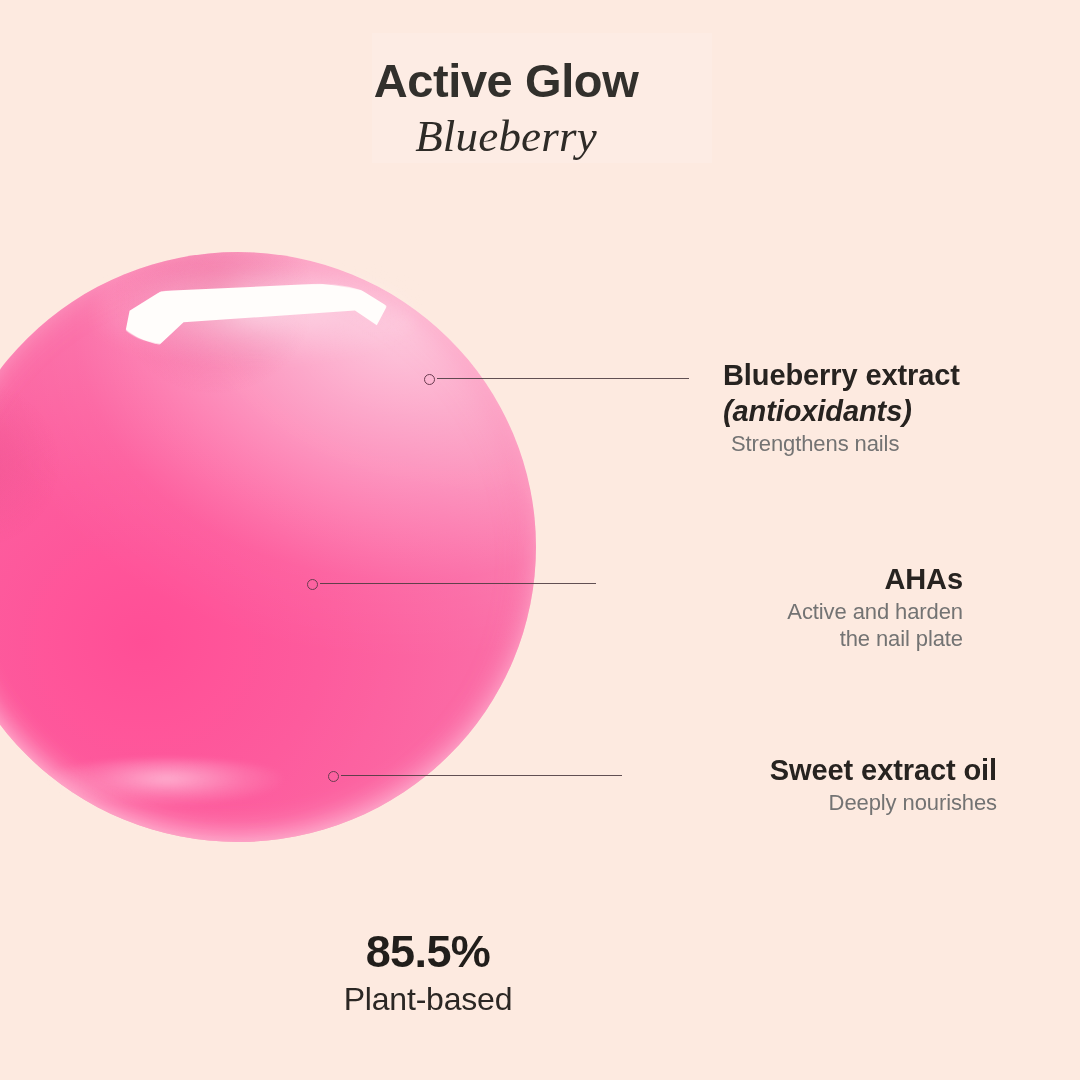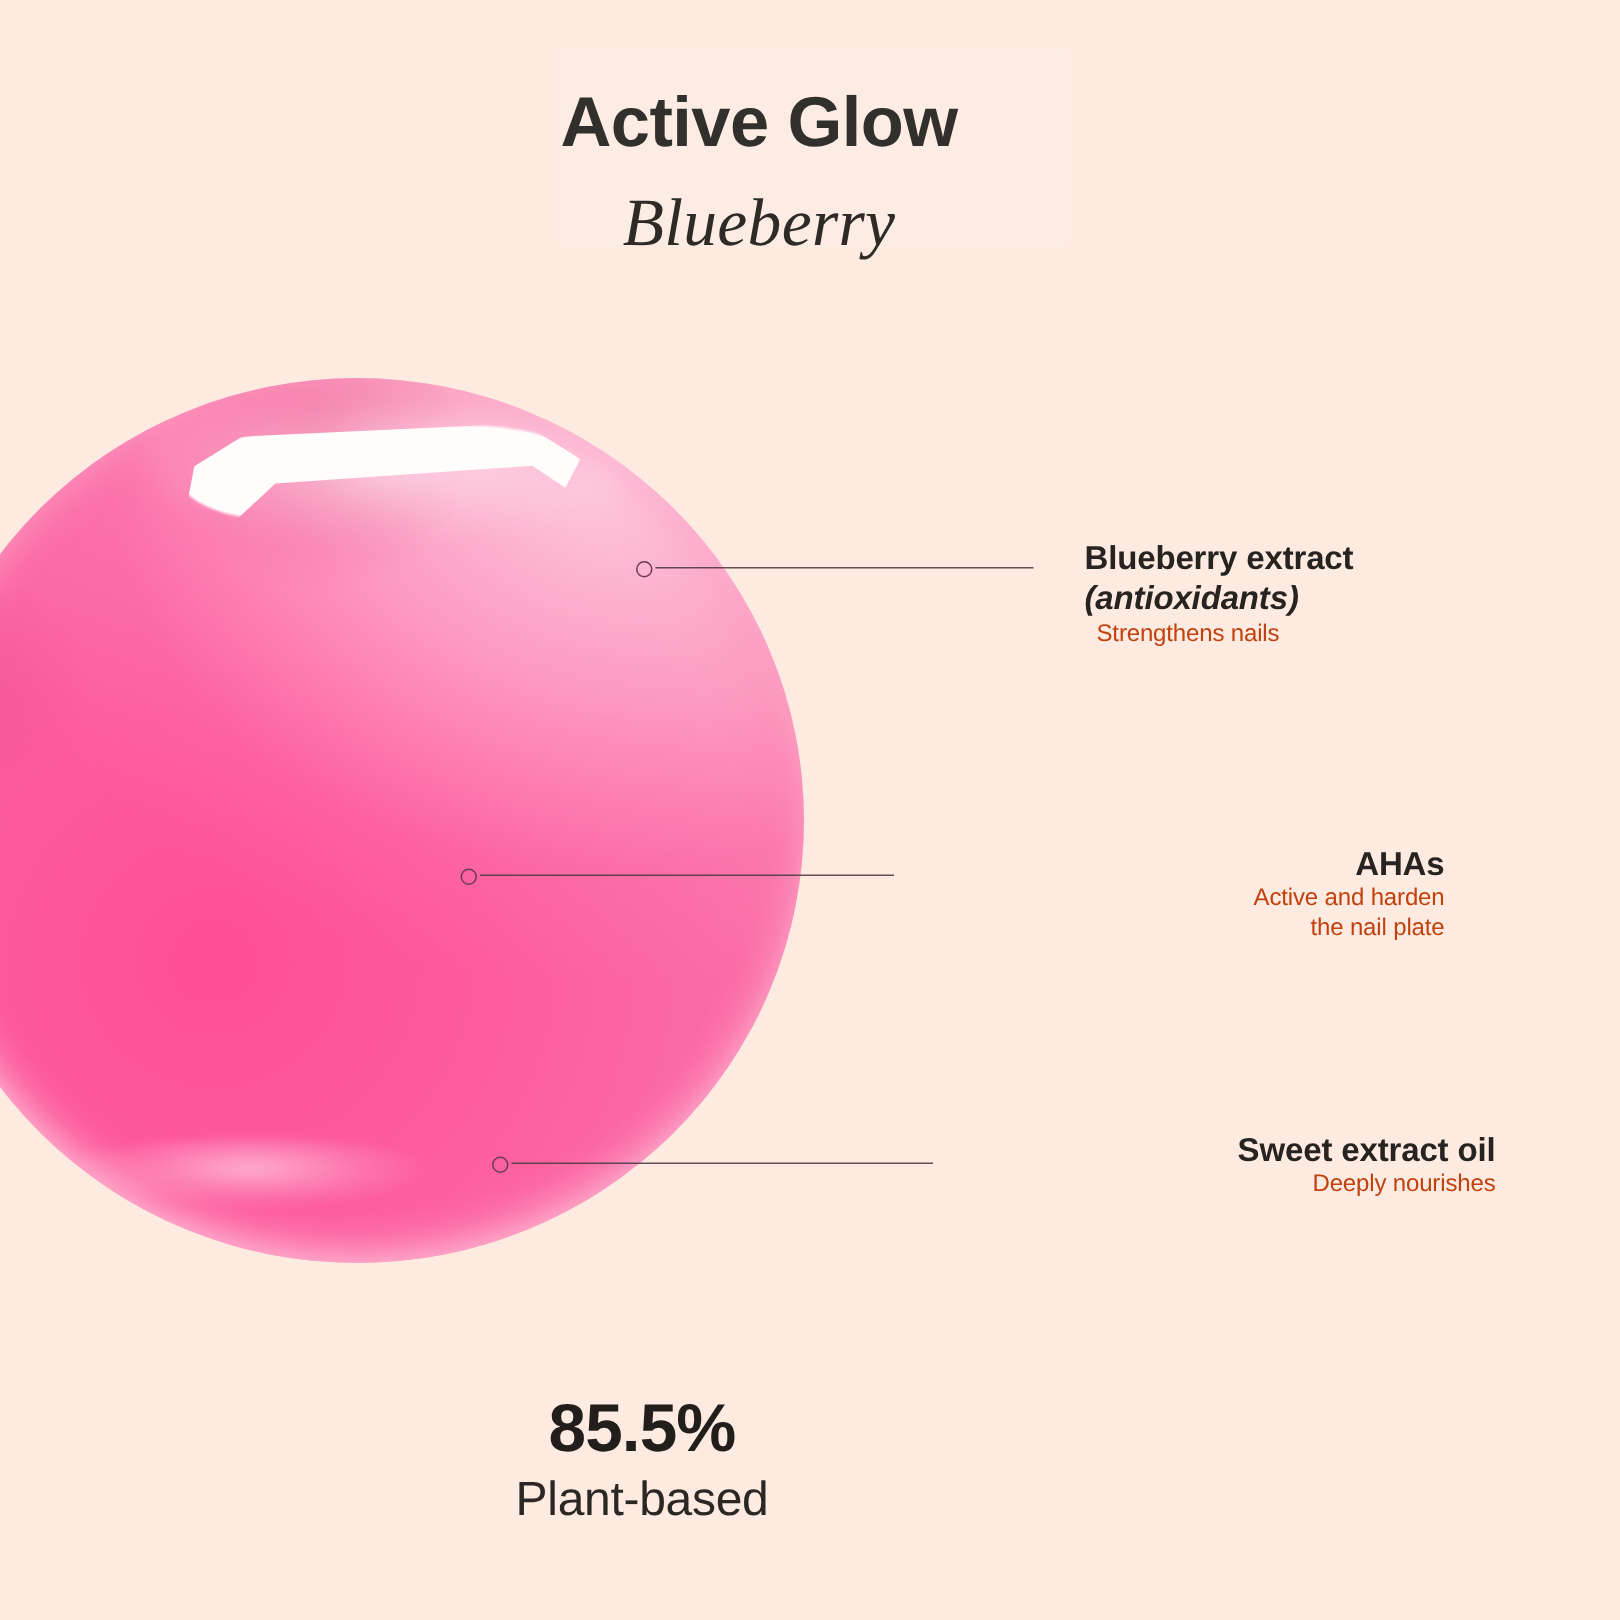--- a/index.html
+++ b/index.html
@@ -43,21 +43,21 @@
     color: #32302c;
     line-height: 1.08;
   }
   .title-sub {
     font-family: "Liberation Serif", serif;
     font-style: italic;
     font-size: 45px;
     font-weight: normal;
     color: #2e2b27;
     line-height: 1.12;
-    margin-top: 16px;
+    margin-top: 4px;
     letter-spacing: 0.2px;
   }
 
   
   .drop-wrap {
     position: absolute;
     left: -60px;
     top: 252px;
     width: 596px;
     height: 590px;
@@ -160,35 +160,35 @@
     border: 1.6px solid #6b3c50;
     border-radius: 50%;
     background: transparent;
   }
   .callout-text {
     position: absolute;
     color: #2b2622;
     text-align: right;
   }
   .callout-title {
-    font-size: 22px;
+    font-size: 29px;
     font-weight: bold;
     line-height: 1.24;
     letter-spacing: -0.1px;
     color: #272320;
   }
   .callout-title.italic {
     font-style: italic;
   }
   .callout-desc {
-    font-size: 16px;
+    font-size: 22px;
     font-weight: normal;
     line-height: 1.24;
     letter-spacing: -0.1px;
-    color: #c2410c;
+    color: #737373;
   }
 
   
   #co1-line { left: 437px; top: 378px; width: 252px; }
   #co1-dot  { left: 424px; top: 373.5px; }
   #co1-text { left: 723px; top: 358px; width: 330px; text-align: left; }
   #co1-text .callout-desc { text-indent: 8px; }
 
   
   #co2-line { left: 320px; top: 583px; width: 276px; }

